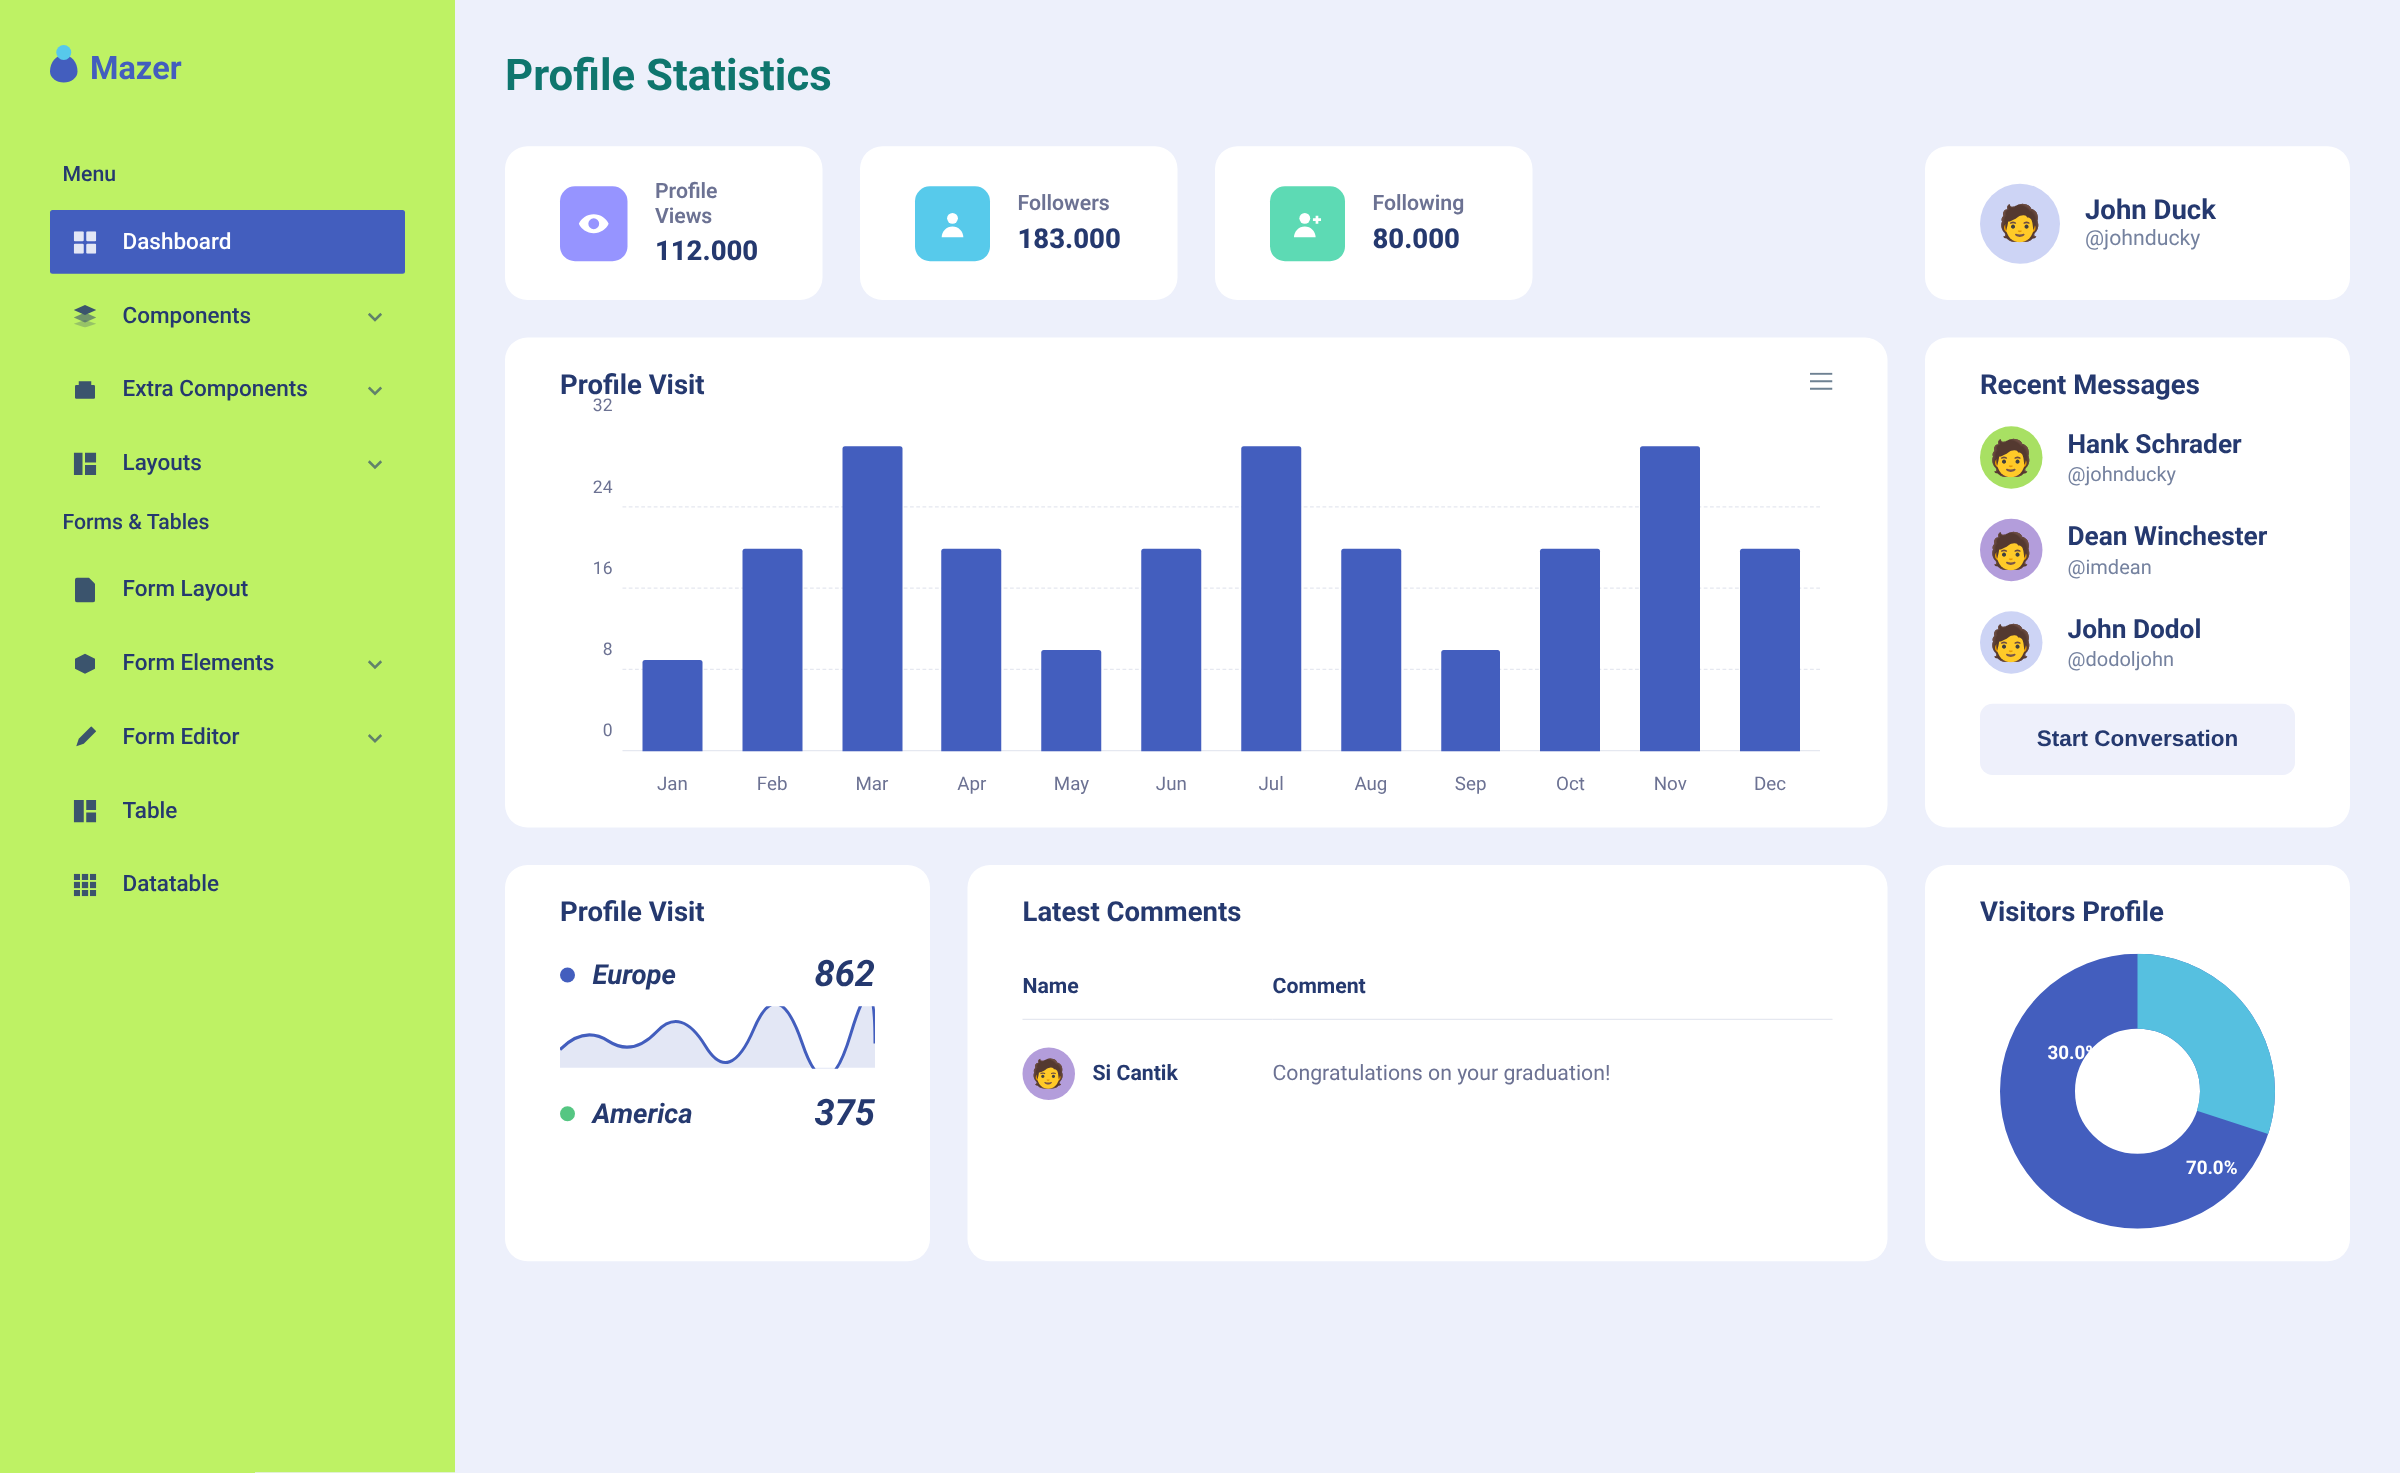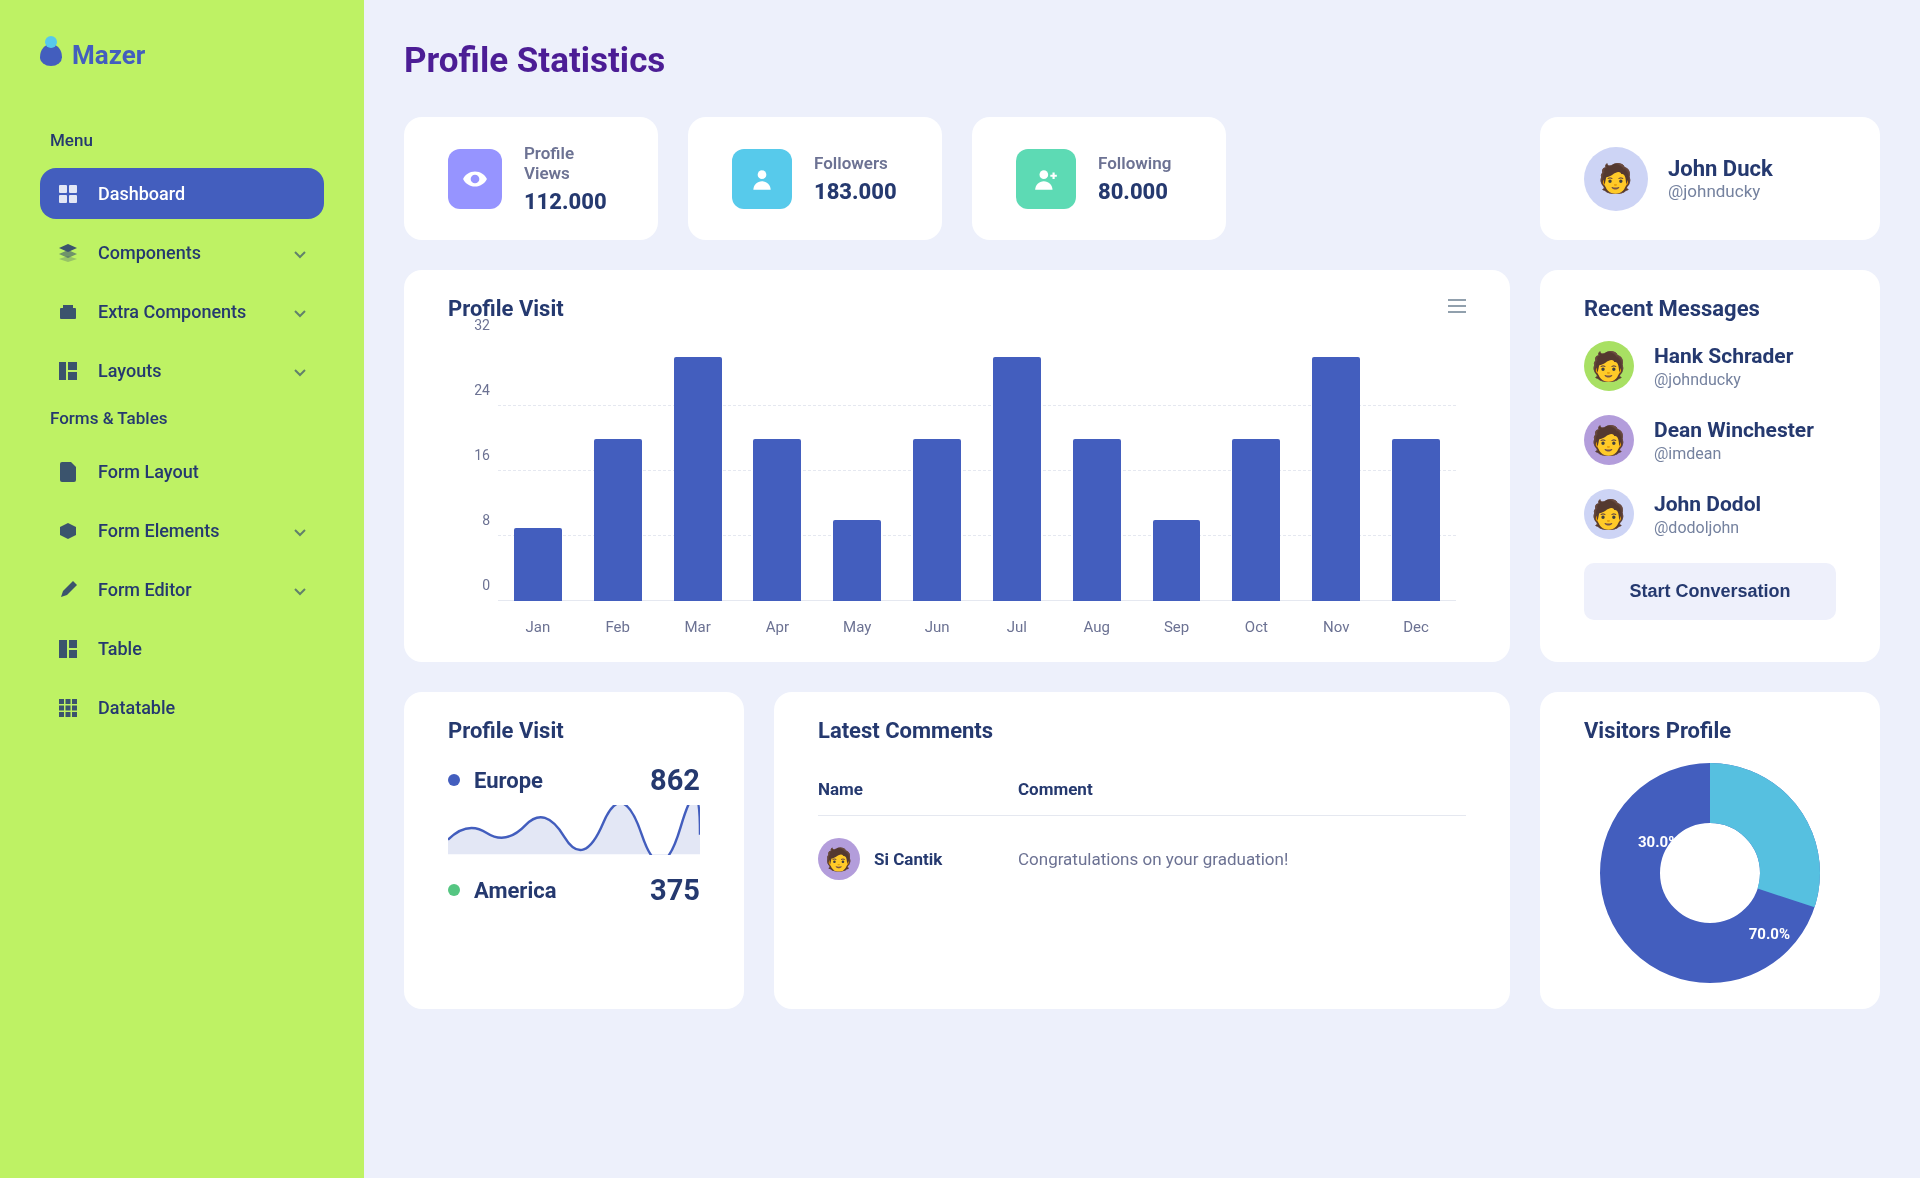--- a/index.html
+++ b/index.html
@@ -5,28 +5,28 @@
 * { box-sizing: border-box; margin: 0; padding: 0; }
 body { font-family: -apple-system, BlinkMacSystemFont, 'Segoe UI', Roboto, sans-serif; background: #edf0fb; color: #25396f; width: 1920px; height: 1178px; overflow: hidden; font-size: 18px; }
 .app { display: flex; height: 100%; }
 
 
 .sidebar { width: 364px; background: #bef264; padding: 40px; }
 .logo { display: flex; align-items: center; gap: 10px; font-weight: 700; font-size: 26px; color: #435ebe; margin-bottom: 60px; }
 .logo-icon { width: 22px; height: 22px; border-radius: 50% 50% 50% 50% / 60% 60% 40% 40%; background: #435ebe; position: relative; }
 .logo-icon::before { content: ''; position: absolute; width: 12px; height: 12px; border-radius: 50%; background: #57c9eb; top: -8px; left: 5px; }
 .menu-heading { font-size: 17px; color: #25396f; font-weight: 500; margin: 12px 0 18px; padding: 0 10px; }
-.menu-item { display: flex; align-items: center; gap: 20px; padding: 15px 18px; border-radius: 16px; color: #25396f; font-size: 18px; font-weight: 500; cursor: pointer; margin-bottom: 8px; position: relative; }
+.menu-item { display: flex; align-items: center; gap: 20px; padding: 15px 18px; border-radius: 2px; color: #25396f; font-size: 18px; font-weight: 500; cursor: pointer; margin-bottom: 8px; position: relative; }
 .menu-item.active { background: #435ebe; color: #fff; }
 .menu-item .chev { margin-left: auto; opacity: .6; }
 .mi-icon { width: 20px; height: 20px; display: inline-flex; align-items: center; justify-content: center; opacity: .85; }
 
 
 .main { flex: 1; padding: 40px 40px 0 40px; overflow: hidden; }
-.page-title { font-size: 35px; font-weight: 700; color: #4c1d95; margin-bottom: 36px; }
+.page-title { font-size: 35px; font-weight: 700; color: #0f766e; margin-bottom: 36px; }
 .topgrid { display: grid; grid-template-columns: 1fr 340px; gap: 30px; }
 .stats { display: grid; grid-template-columns: repeat(4, 1fr); gap: 30px; }
 .card { background: #fff; border-radius: 18px; padding: 26px 44px; }
 .stat { display: flex; align-items: center; gap: 22px; }
 .stat-icon { width: 60px; height: 60px; border-radius: 12px; display: flex; align-items: center; justify-content: center; color: #fff; }
 .ic-purple { background: #9694ff; }
 .ic-blue { background: #57caeb; }
 .ic-green { background: #5ddab4; }
 .ic-red { background: #ff7976; }
 .stat-label { font-size: 17px; color: #6c7293; font-weight: 600; margin-bottom: 6px; }
@@ -59,21 +59,21 @@
 .xlabel { flex: 1; text-align: center; font-size: 15px; color: #6c7293; }
 
 
 .msg { display: flex; align-items: center; gap: 20px; margin-bottom: 24px; cursor: pointer; }
 .msg-name { font-size: 21px; font-weight: 700; line-height: 1.3; }
 .msg-handle { font-size: 16px; color: #75829f; }
 .btn { display: block; width: 100%; border: none; background: #eef0fb; color: #25396f; font-weight: 700; font-size: 18px; padding: 18px; border-radius: 10px; cursor: pointer; margin-top: 10px; }
 
 
 .row3 { display: grid; grid-template-columns: 340px 1fr 340px; gap: 30px; margin-top: 30px; }
-.region { display: flex; align-items: center; gap: 14px; margin: 14px 0 8px; }
+.region { display: flex; align-items: center; gap: 14px; margin: 14px 0 8px; font-style: italic; }
 .dot { width: 12px; height: 12px; border-radius: 50%; }
 .region-name { font-size: 22px; font-weight: 700; flex: 1; }
 .region-val { font-size: 29px; font-weight: 700; }
 .spark { width: 100%; height: 50px; }
 
 .th { font-size: 17px; color: #25396f; font-weight: 700; padding: 16px 0; border-bottom: 1px solid #e5e8f0; }
 .tbl { display: grid; grid-template-columns: 200px 1fr; }
 .td { padding: 22px 0; font-size: 17px; color: #6c7293; display: flex; align-items: center; gap: 14px; }
 .td-name { font-weight: 700; color: #25396f; }
 

